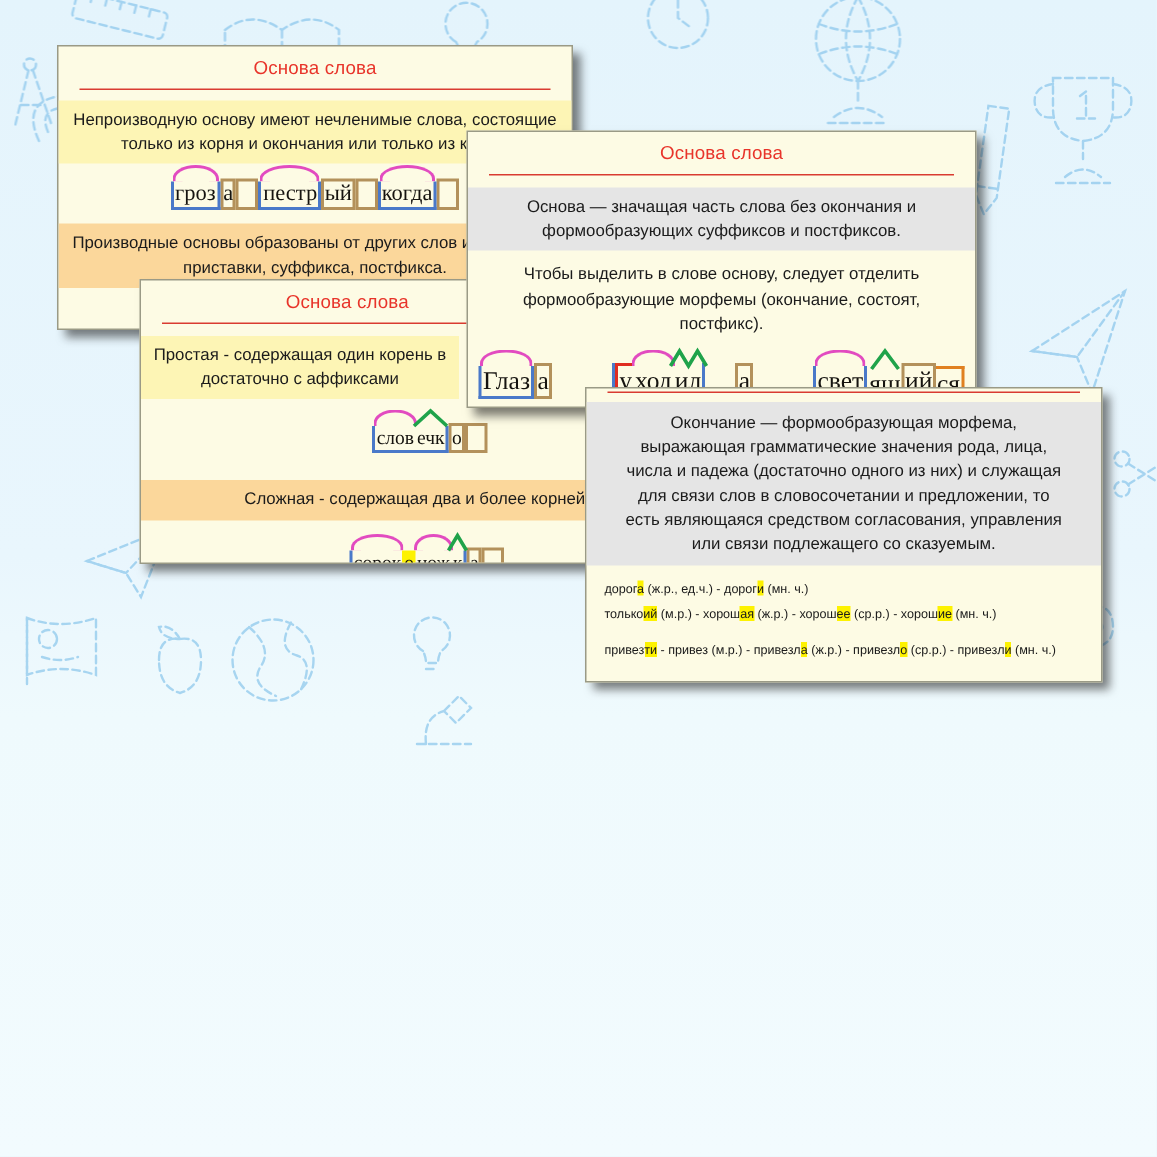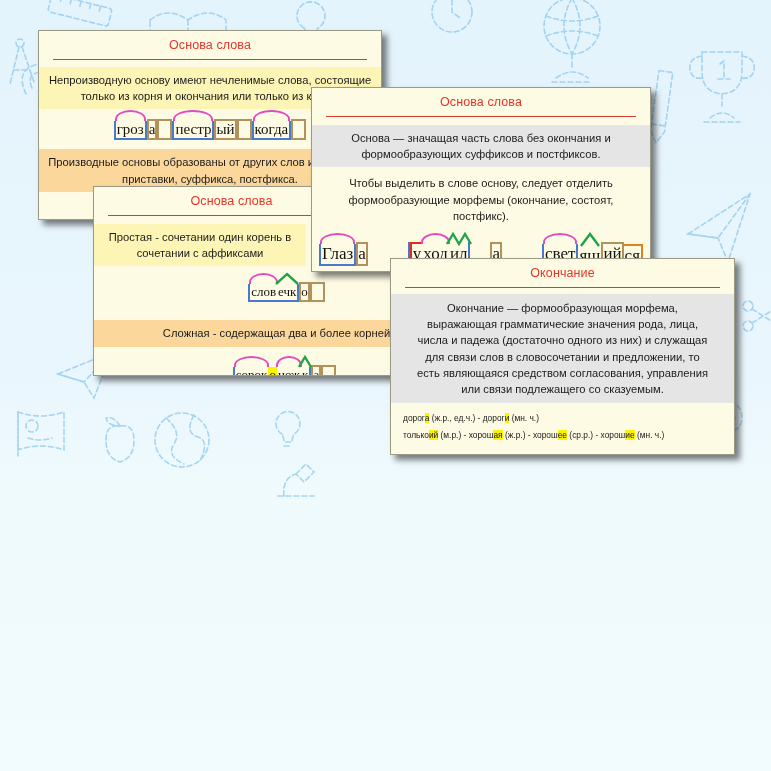--- a/index.html
+++ b/index.html
@@ -211,21 +211,21 @@
         <span class="m-endempty">&nbsp;</span>
     </span>
   </div>
   <div class="band band-orange">Производные основы образованы от других слов и состоят из приставки, суффикса, постфикса.</div>
 </div>
 
 <div class="card" id="card3" style="left:93px;top:186px;width:367px;height:190px;z-index:2;">
   <div class="card-title" style="padding-right:90px;">Основа слова</div>
   <div class="title-rule" style="margin-right:100px;"></div>
   <div style="height:8px"></div>
-  <div class="band band-yellow" style="width:212px;">Простая - сочетании один корень в сочетании с аффиксами</div>
+  <div class="band band-yellow" style="width:212px;">Простая - содержащая один корень в достаточно с аффиксами</div>
   <div class="wordrow" style="margin:16px 0 18px;padding-left:20px;">
     <span class="wd" style="font-size:13px;">
       <span class="stem"><span class="seg m-root"><span class="arc"></span>слов</span><span class="seg">
         <svg width="26" height="11" viewBox="0 0 26 11" style="position:absolute;left:50%;transform:translateX(-50%);bottom:100%;overflow:visible">
           <path d="M2 11 L13 1 L24 11" fill="none" stroke="#1fa34a" stroke-width="2.4"></path>
         </svg>ечк</span></span>
         <span class="m-end">о</span>
         <span class="m-endempty">&nbsp;</span>
     </span>
   </div>
@@ -269,21 +269,20 @@
         <svg width="22" height="13" viewBox="0 0 22 13" style="position:absolute;left:50%;transform:translateX(-50%);bottom:100%;overflow:visible">
           <path d="M2 13 L11 1 L20 13" fill="none" stroke="#1fa34a" stroke-width="2.4"></path>
         </svg>ящ</span>
         <span class="m-end">ий</span>
         <span class="seg m-post">ся</span>
     </span>
   </div>
 </div>
 
 <div class="card" id="card4" style="left:390px;top:258px;width:345px;height:197px;z-index:4;">
-  <div class="card-title">Окончание</div>
   <div class="title-rule"></div>
   <div style="height:6px"></div>
   <div class="band band-green" style="padding:6px 26px;">Окончание — формообразующая морфема, выражающая грамматические значения рода, лица, числа и падежа (достаточно одного из них) и служащая для связи слов в словосочетании и предложении, то есть являющаяся средством согласования, управления или связи подлежащего со сказуемым.</div>
   <div class="spacer"></div>
   <div class="exline" id="ex1"><span>дорог</span><span class="hl">а</span><span> (ж.р., ед.ч.) - дорог</span><span class="hl">и</span><span> (мн. ч.)</span></div>
   <div class="exline" id="ex2"><span>только</span><span class="hl">ий</span><span> (м.р.) - хорош</span><span class="hl">ая</span><span> (ж.р.) - хорош</span><span class="hl">ее</span><span> (ср.р.) - хорош</span><span class="hl">ие</span><span> (мн. ч.)</span></div>
   <div class="spacer"></div>
   <div class="exline" id="ex3"><span>привез</span><span class="hl">ти</span><span> - привез (м.р.) - привезл</span><span class="hl">а</span><span> (ж.р.) - привезл</span><span class="hl">о</span><span> (ср.р.) - привезл</span><span class="hl">и</span><span> (мн. ч.)</span></div>
 
 </div>

